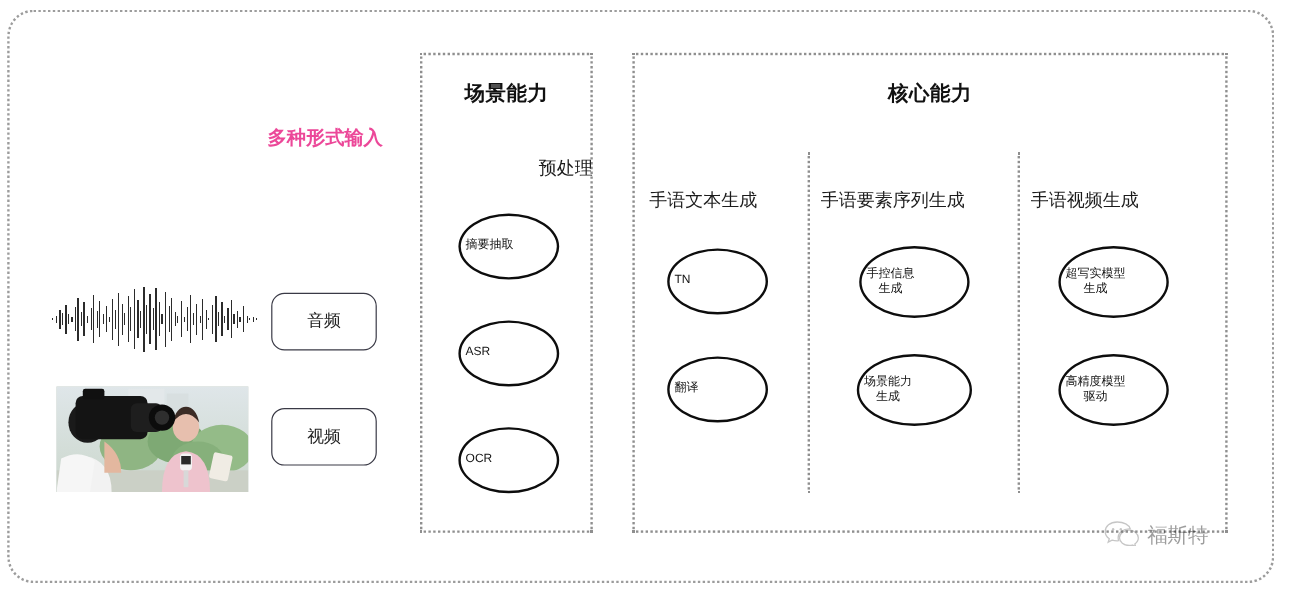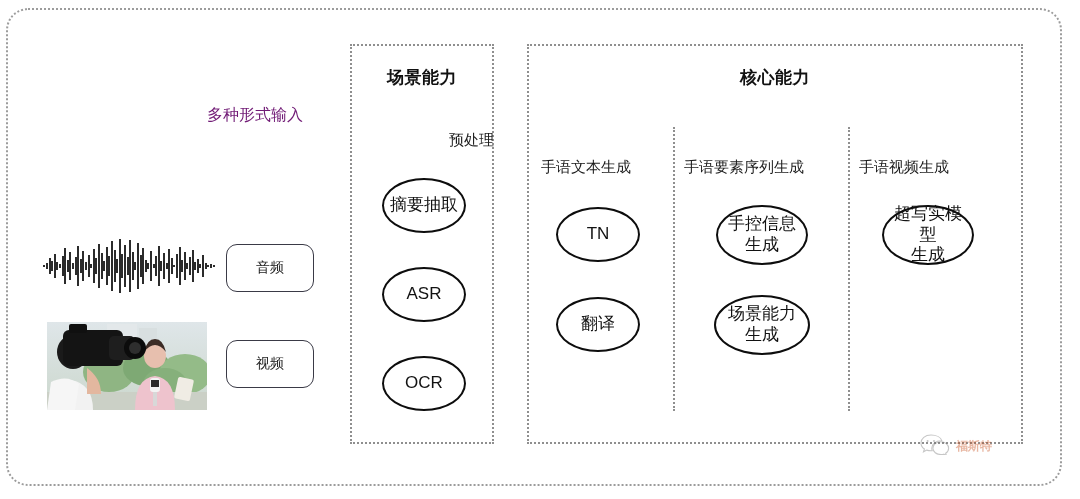--- a/index.html
+++ b/index.html
@@ -76,24 +76,24 @@
   .label-col1  { left: 533px; top: 158px; width: 140px; }
   .label-col2  { left: 676px; top: 158px; width: 172px; }
   .label-col3  { left: 851px; top: 158px; width: 170px; }
   .label-col1, .label-col2, .label-col3 { text-align: left; padding-left: 8px; box-sizing: border-box; }
 
   .input-heading {
     position: absolute;
     left: 207px;
     top: 105px;
     width: 128px;
-    text-align: left;
-    font-weight: normal;
+    text-align: center;
+    font-weight: bold;
     font-size: 16px;
-    color: #701a75;
+    color: #ec4899;
     white-space: nowrap;
   }
 
   
   .sample-text {
     position: absolute;
     left: 40px;
     top: 155px;
     width: 180px;
     text-align: center;
@@ -144,24 +144,23 @@
   .thumb svg { display: block; }
 
   
   .ellipse {
     position: absolute;
     border: 2.2px solid #0d0d0d;
     border-radius: 50%;
     box-sizing: border-box;
     display: flex;
     align-items: center;
-    justify-content: center;
     text-align: center;
     background: #ffffff;
-    font-size: 17px;
+    font-size: 10px;
     line-height: 1.22;
     color: #121212;
   }
   .ellipse span { display: block; padding: 0 4px; }
 
   
   .el-zhaiyao { left: 382px; top: 178px; width: 84px; height: 55px; }
   .el-asr     { left: 382px; top: 267px; width: 84px; height: 55px; }
   .el-ocr     { left: 382px; top: 356px; width: 84px; height: 55px; }
 
@@ -182,24 +181,23 @@
     position: absolute;
     left: 920px;
     top: 432px;
     height: 28px;
     display: flex;
     align-items: center;
     gap: 6px;
     opacity: 0.38;
   }
   .watermark .wm-text {
-    font-size: 12px;
-    color: #c2410c;
-    white-space: nowrap;
-    font-weight: bold;
+    font-size: 17px;
+    color: #000000;
+    white-space: nowrap;
   }
 </style>
 </head>
 <body>
 
 <div id="canvas">
 
   <div class="outer-frame"></div>
 
   <div class="input-heading">多种形式输入</div>
@@ -363,20 +361,26 @@
       <span style="display: block;">生成</span>
     </div>
   </div>
 
   <div class="ellipse el-chaoxieshi">
     <div>
       <span style="display: block;">超写实模型</span>
       <span style="display: block;">生成</span>
     </div>
   </div>
+  <div class="ellipse el-gaojingdu">
+    <div>
+      <span style="display: block;">高精度模型</span>
+      <span style="display: block;">驱动</span>
+    </div>
+  </div>
 
   <div class="watermark">
     <span>
       <svg viewBox="0 0 30 22" width="30" height="22" aria-hidden="true">
         <path d="M11 2 C5 2 1 5.6 1 10 c0 2.4 1.3 4.6 3.4 6 l-0.9 2.8 l3.2 -1.7 c1.3 0.4 2.7 0.6 4.3 0.6 c0.4 0 0.8 0 1.2 -0.1 c-0.3 -0.8 -0.4 -1.6 -0.4 -2.4 c0 -4.1 4.1 -7.4 9.2 -7.4 c0.3 0 0.6 0 0.9 0 C20.9 4.4 16.5 2 11 2 z" fill="none" stroke="#6b6b6b" stroke-width="1.1"></path>
         <circle cx="7.6" cy="8" r="1" fill="#6b6b6b"></circle>
         <circle cx="14" cy="8" r="1" fill="#6b6b6b"></circle>
         <path d="M21 8.8 c-4.5 0 -8.1 2.9 -8.1 6.4 c0 3.5 3.6 6.4 8.1 6.4 c1 0 1.9 -0.1 2.8 -0.4 l2.6 1.4 l-0.7 -2.3 c1.8 -1.2 2.9 -3 2.9 -5.1 c0 -3.5 -3.6 -6.4 -7.6 -6.4 z" fill="none" stroke="#6b6b6b" stroke-width="1.1"></path>
       </svg>
     </span>

